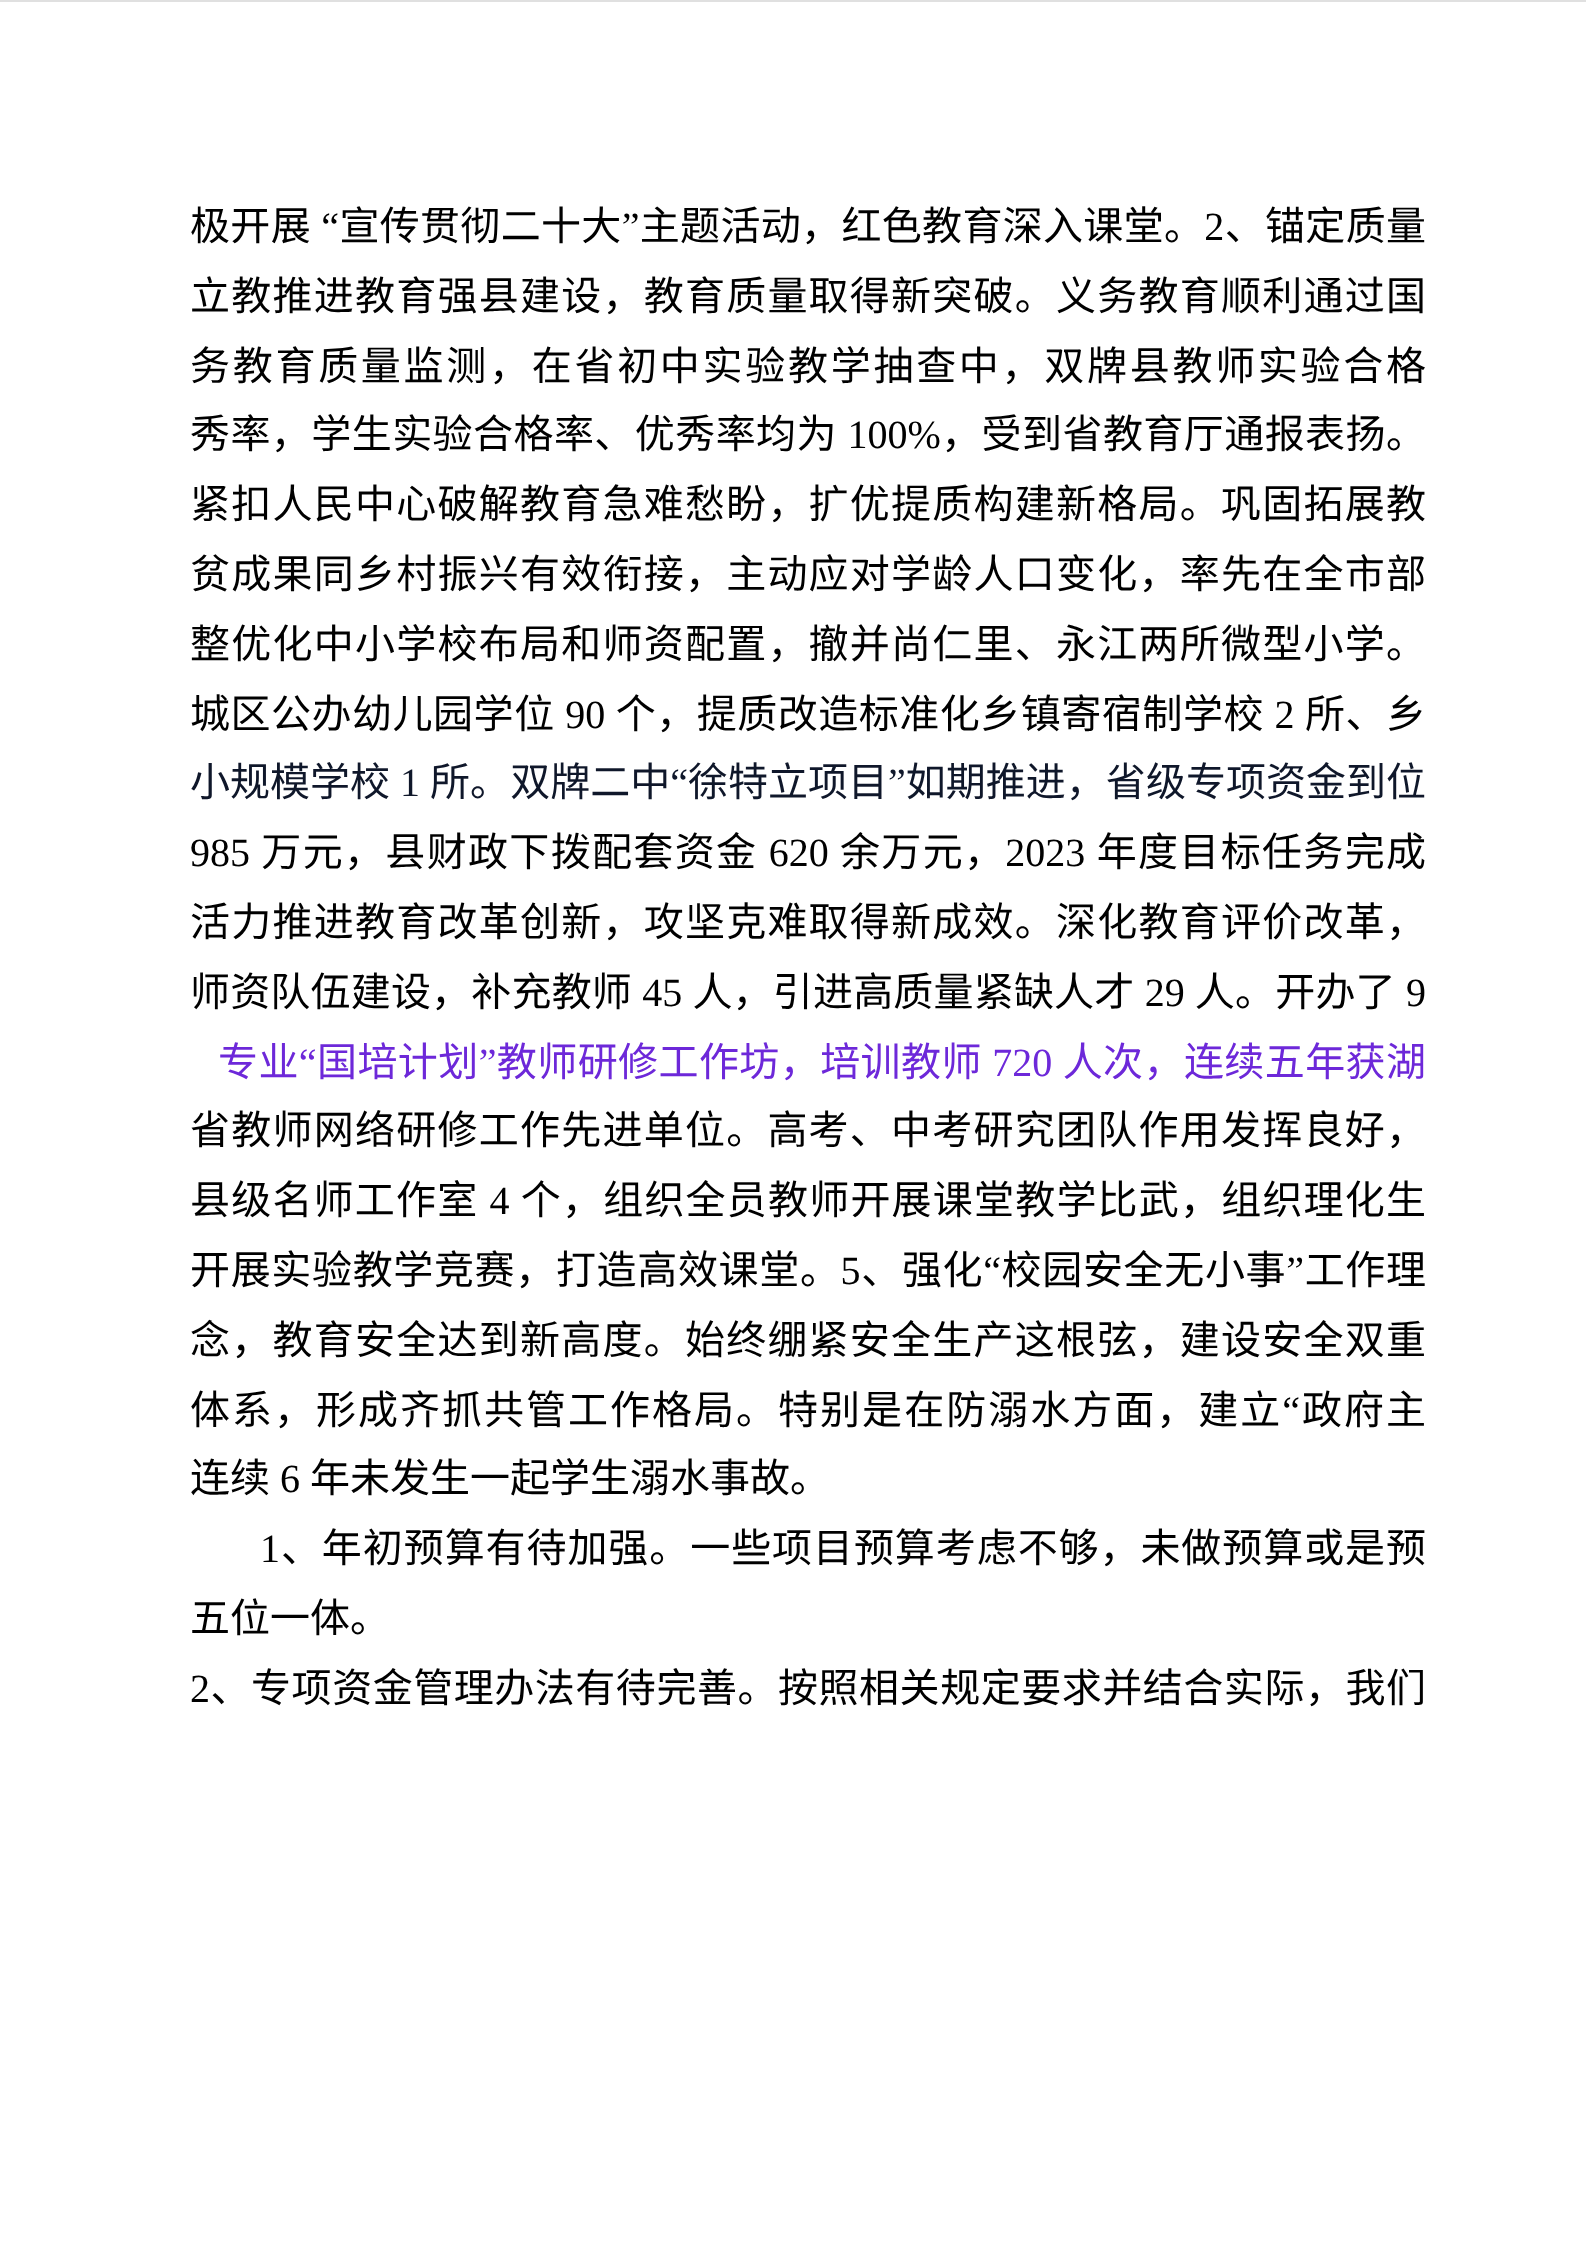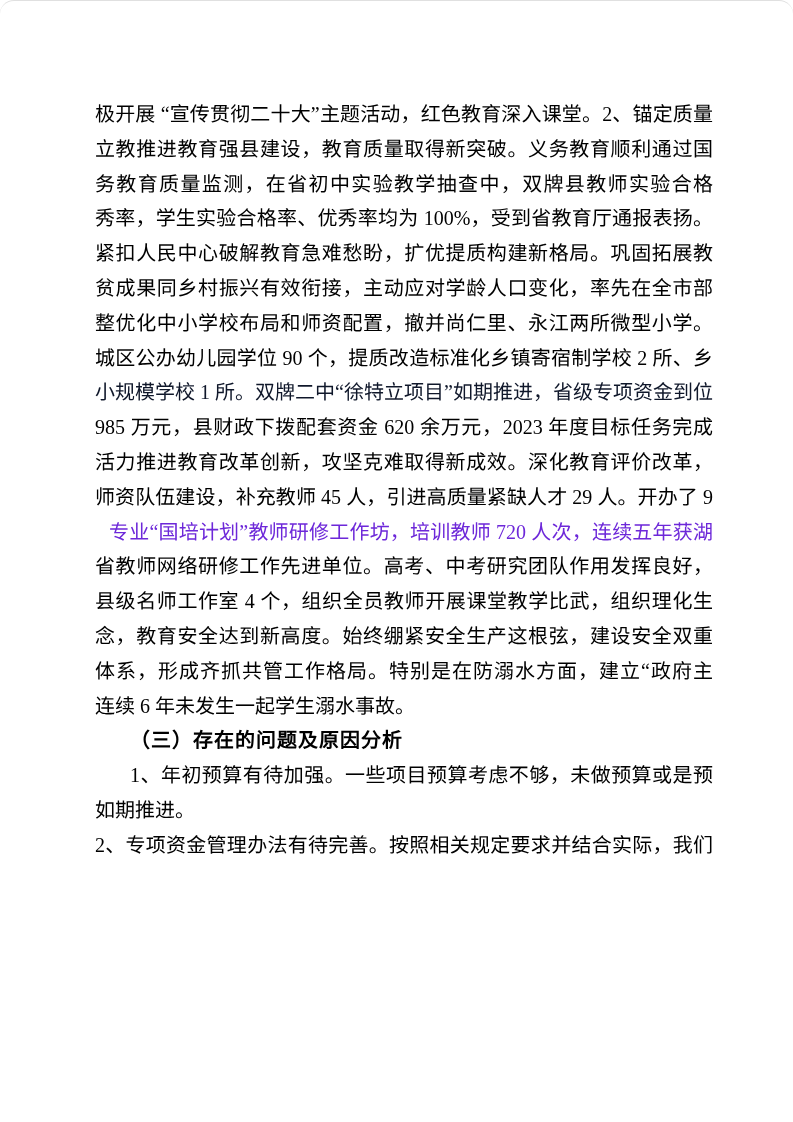--- a/index.html
+++ b/index.html
@@ -8,21 +8,20 @@
     background: #ffffff;
   }
   .page {
     position: relative;
     width: 793px;
     height: 1122px;
     background: #ffffff;
     overflow: hidden;
     border-top: 1px solid #e0e0e0;
     box-sizing: border-box;
-    border-radius: 14px;
   }
   .content {
     position: absolute;
     left: 95px;
     top: 96px;
     width: 618px;
   }
   .paragraph { margin: 0; padding: 0; }
   .line {
     font-family: "Liberation Serif", "DejaVu Serif", serif;
@@ -63,28 +62,26 @@
         <div class="line" style="color: rgb(0, 0, 0);">贫成果同乡村振兴有效衔接，主动应对学龄人口变化，率先在全市部署调</div>
         <div class="line" style="color: rgb(0, 0, 0);">整优化中小学校布局和师资配置，撤并尚仁里、永江两所微型小学。新建</div>
         <div class="line" style="color: rgb(0, 0, 0);">城区公办幼儿园学位 90 个，提质改造标准化乡镇寄宿制学校 2 所、乡村</div>
         <div class="line" style="color: #0f172a;">小规模学校 1 所。双牌二中“徐特立项目”如期推进，省级专项资金到位</div>
         <div class="line" style="color: rgb(0, 0, 0);">985 万元，县财政下拨配套资金 620 余万元，2023 年度目标任务完成率</div>
         <div class="line" style="color: rgb(0, 0, 0);">活力推进教育改革创新，攻坚克难取得新成效。深化教育评价改革，强化</div>
         <div class="line" style="color: rgb(0, 0, 0);">师资队伍建设，补充教师 45 人，引进高质量紧缺人才 29 人。开办了 9 个</div>
         <div class="line" style="color: #6d28d9; margin-left: 14px;">专业“国培计划”教师研修工作坊，培训教师 720 人次，连续五年获湖南</div>
         <div class="line" style="color: rgb(0, 0, 0);">省教师网络研修工作先进单位。高考、中考研究团队作用发挥良好，创建</div>
         <div class="line" style="color: rgb(0, 0, 0);">县级名师工作室 4 个，组织全员教师开展课堂教学比武，组织理化生教师</div>
+        <div class="line" style="color: rgb(0, 0, 0);">开展实验教学竞赛，打造高效课堂。5、强化“校园安全无小事”工作理</div>
         <div class="line" style="color: rgb(0, 0, 0);">念，教育安全达到新高度。始终绷紧安全生产这根弦，建设安全双重预防</div>
         <div class="line" style="color: rgb(0, 0, 0);">体系，形成齐抓共管工作格局。特别是在防溺水方面，建立“政府主导、</div>
         <div class="line no-justify" style="color: rgb(0, 0, 0);">连续 6 年未发生一起学生溺水事故。</div>
       </div>
-      <div class="paragraph heading">
-        <div class="line no-justify indent" style="color: rgb(0, 0, 0);">（三）存在的问题及原因分析</div>
-      </div>
       <div class="paragraph body">
         <div class="line indent" style="color: rgb(0, 0, 0);">1、年初预算有待加强。一些项目预算考虑不够，未做预算或是预算</div>
-        <div class="line no-justify" style="color: rgb(0, 0, 0);">如期推进。</div>
+        <div class="line no-justify" style="color: rgb(0, 0, 0);">五位一体。</div>
       </div>
       <div class="paragraph body">
         <div class="line" style="color: rgb(0, 0, 0);">2、专项资金管理办法有待完善。按照相关规定要求并结合实际，我们对</div>
       </div>
     </div>
 </div>
 
 </body></html>

